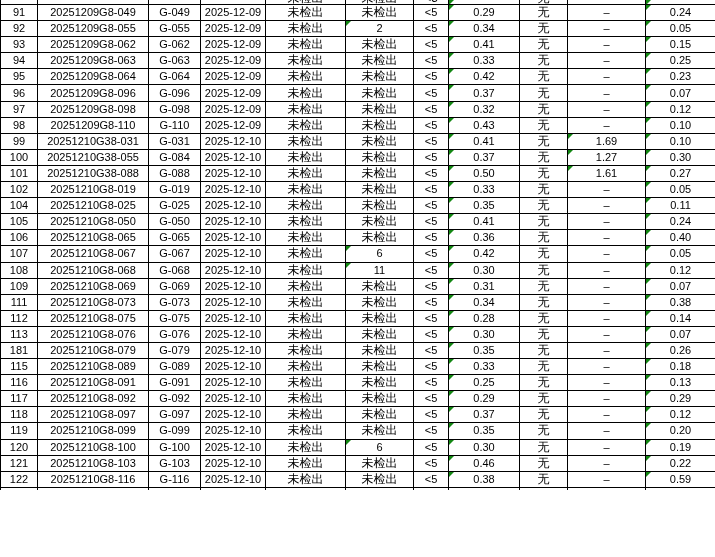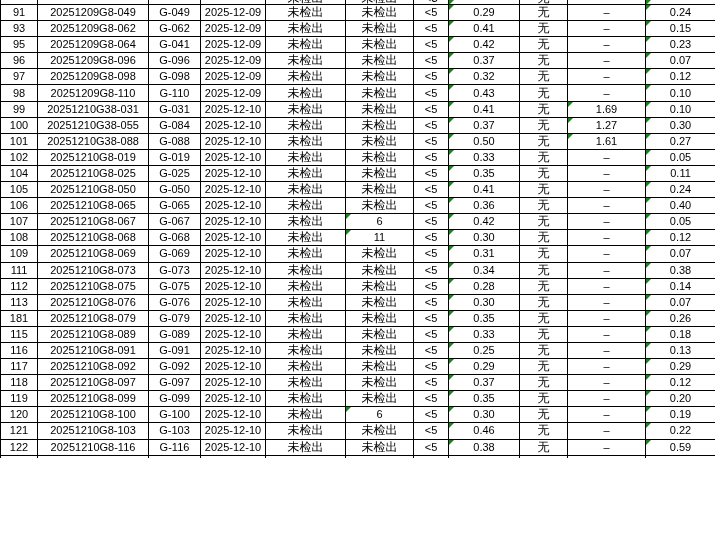--- a/index.html
+++ b/index.html
@@ -93,36 +93,62 @@
           <td>2025-12-09</td>
           <td class="cjk">未检出</td>
           <td class="cjk">未检出</td>
           <td>&lt;5</td>
           <td>0.29<span class="tri"></span></td>
           <td class="cjk">无</td>
           <td>–</td>
           <td>0.24<span class="tri"></span></td>
         </tr>
         <tr>
+          <td>92</td>
+          <td>20251209G8-055</td>
+          <td>G-055</td>
+          <td>2025-12-09</td>
+          <td class="cjk">未检出</td>
+          <td>2<span class="tri"></span></td>
+          <td>&lt;5</td>
+          <td>0.34<span class="tri"></span></td>
+          <td class="cjk">无</td>
+          <td>–</td>
+          <td>0.05<span class="tri"></span></td>
+        </tr>
+        <tr>
           <td>93</td>
           <td>20251209G8-062</td>
           <td>G-062</td>
           <td>2025-12-09</td>
           <td class="cjk">未检出</td>
           <td class="cjk">未检出</td>
           <td>&lt;5</td>
           <td>0.41<span class="tri"></span></td>
           <td class="cjk">无</td>
           <td>–</td>
           <td>0.15<span class="tri"></span></td>
         </tr>
         <tr>
+          <td>94</td>
+          <td>20251209G8-063</td>
+          <td>G-063</td>
+          <td>2025-12-09</td>
+          <td class="cjk">未检出</td>
+          <td class="cjk">未检出</td>
+          <td>&lt;5</td>
+          <td>0.33<span class="tri"></span></td>
+          <td class="cjk">无</td>
+          <td>–</td>
+          <td>0.25<span class="tri"></span></td>
+        </tr>
+        <tr>
           <td>95</td>
           <td>20251209G8-064</td>
-          <td>G-041</td>
+          <td>G-064</td>
           <td>2025-12-09</td>
           <td class="cjk">未检出</td>
           <td class="cjk">未检出</td>
           <td>&lt;5</td>
           <td>0.42<span class="tri"></span></td>
           <td class="cjk">无</td>
           <td>–</td>
           <td>0.23<span class="tri"></span></td>
         </tr>
         <tr>

